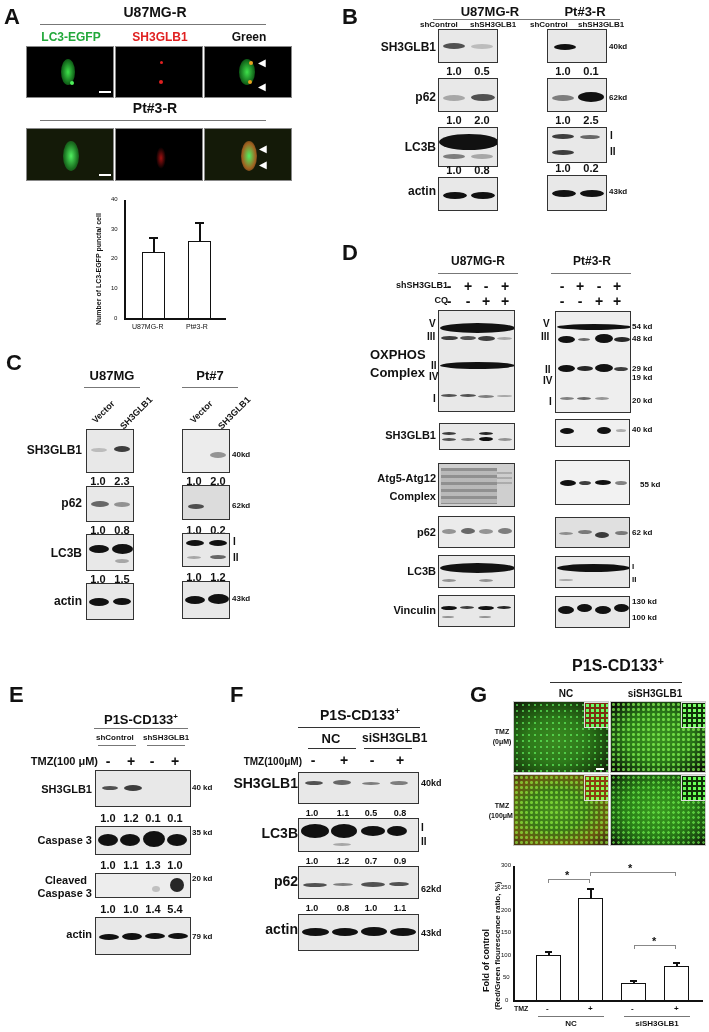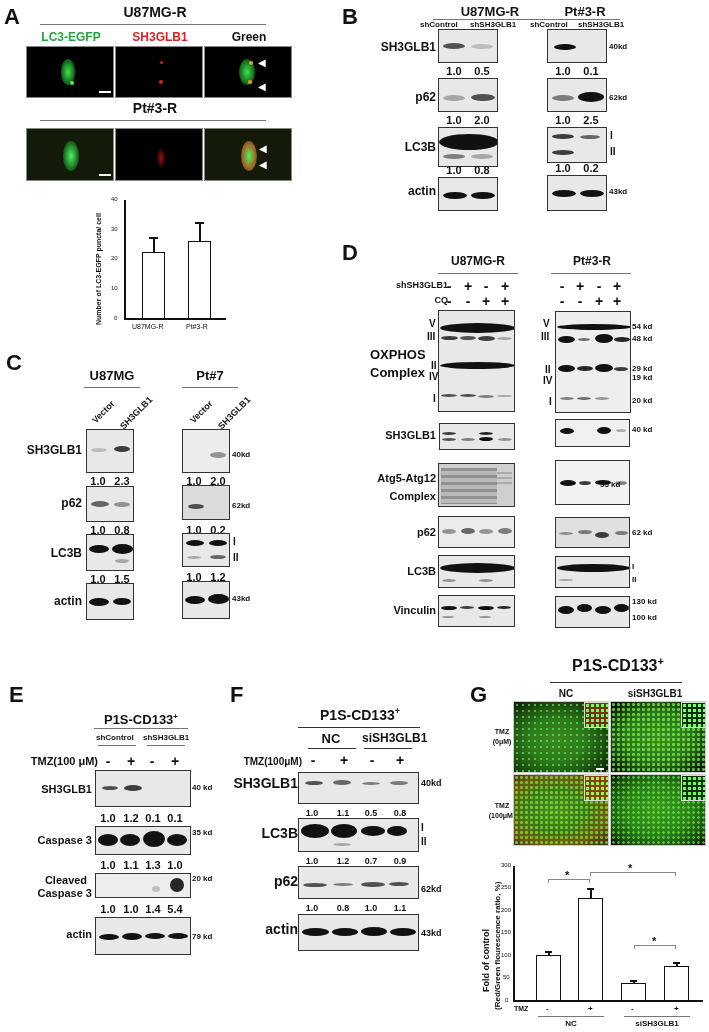--- a/index.html
+++ b/index.html
@@ -312,21 +312,21 @@
 <div class="blot" style="left:438px;top:463px;width:77px;height:44px;background:#cfcfcf">
   <div style="position:absolute;left:2px;top:4px;width:56px;height:36px;background:repeating-linear-gradient(#666 0 3px,#aaa 3px 7px);opacity:.6"></div>
   <div style="position:absolute;left:58px;top:8px;width:15px;height:14px;background:repeating-linear-gradient(#888 0 2px,#ccc 2px 5px);opacity:.5"></div>
 </div>
 <div class="blot" style="left:555px;top:460px;width:75px;height:45px;background:#f2f2f2">
   <div class="band" style="left:4px;top:19px;width:16px;height:6px"></div>
   <div class="band" style="left:23px;top:20px;width:12px;height:4px;opacity:.8"></div>
   <div class="band" style="left:39px;top:19px;width:16px;height:5px"></div>
   <div class="band" style="left:59px;top:20px;width:12px;height:4px;opacity:.5"></div>
 </div>
-<div class="kd" style="left:600px;top:480px">55 kd</div>
+<div class="kd" style="left:640px;top:480px">55 kd</div>
 
 <div class="lbl lbl-r" style="left:370px;top:526px;width:66px;font-size:11px">p62</div>
 <div class="blot" style="left:438px;top:516px;width:77px;height:32px;background:#ebebeb">
   <div class="band" style="left:3px;top:12px;width:14px;height:5px;opacity:.4"></div>
   <div class="band" style="left:22px;top:11px;width:14px;height:6px;opacity:.6"></div>
   <div class="band" style="left:40px;top:12px;width:14px;height:5px;opacity:.4"></div>
   <div class="band" style="left:59px;top:11px;width:14px;height:6px;opacity:.5"></div>
 </div>
 <div class="blot" style="left:555px;top:517px;width:75px;height:31px;background:#e0e0e0">
   <div class="band" style="left:3px;top:14px;width:14px;height:3px;opacity:.4"></div>

